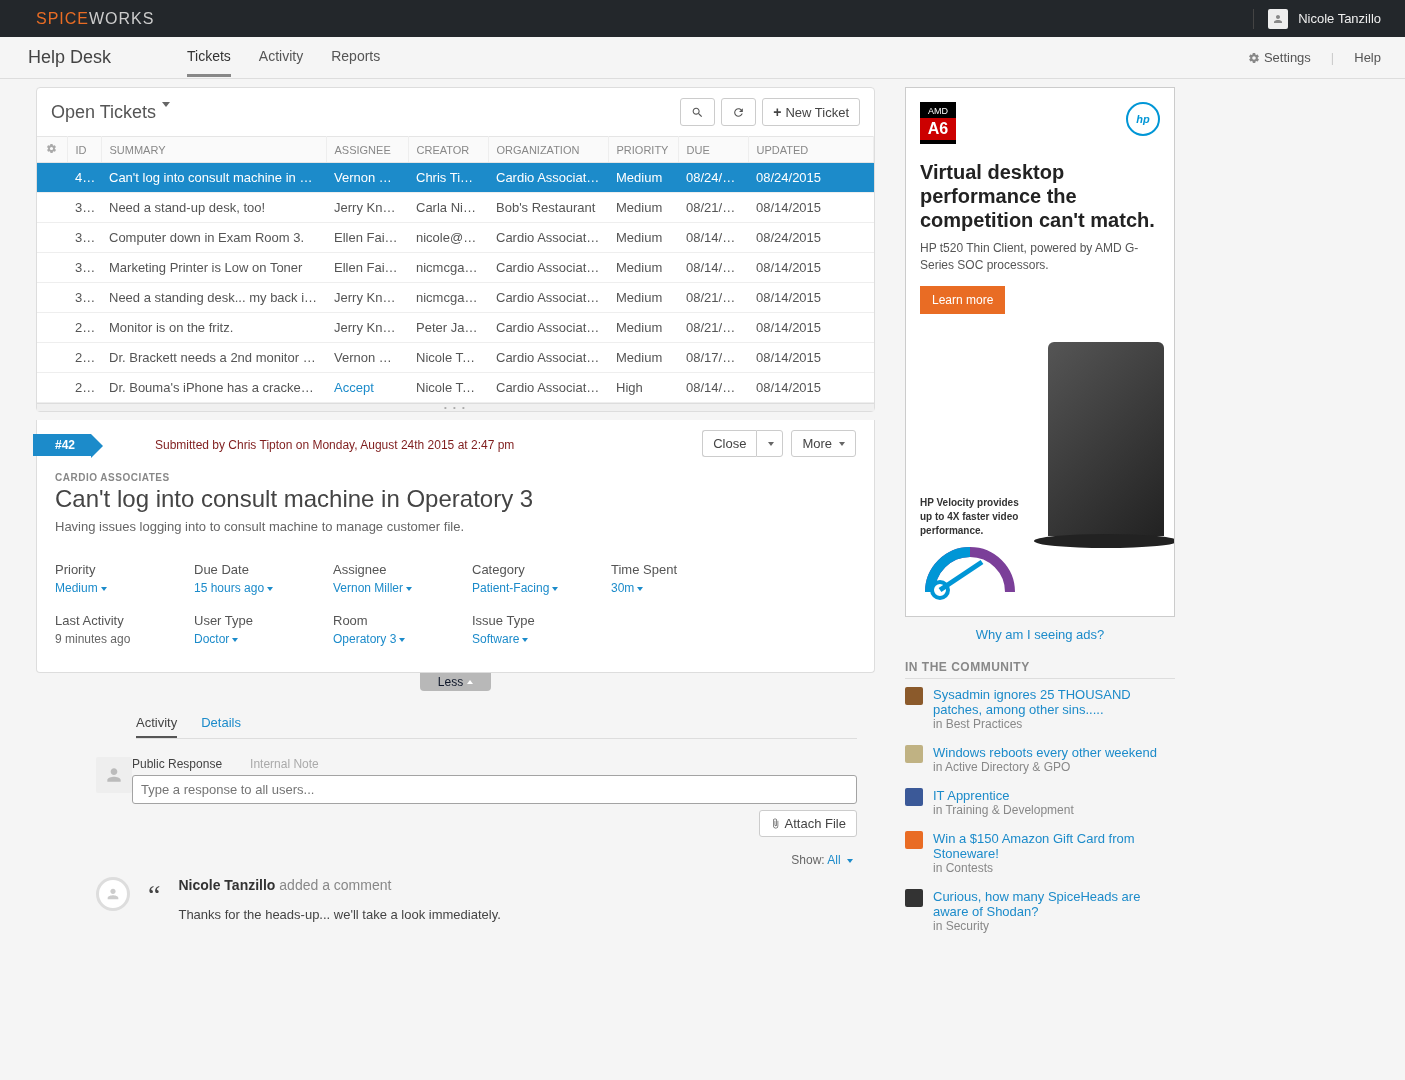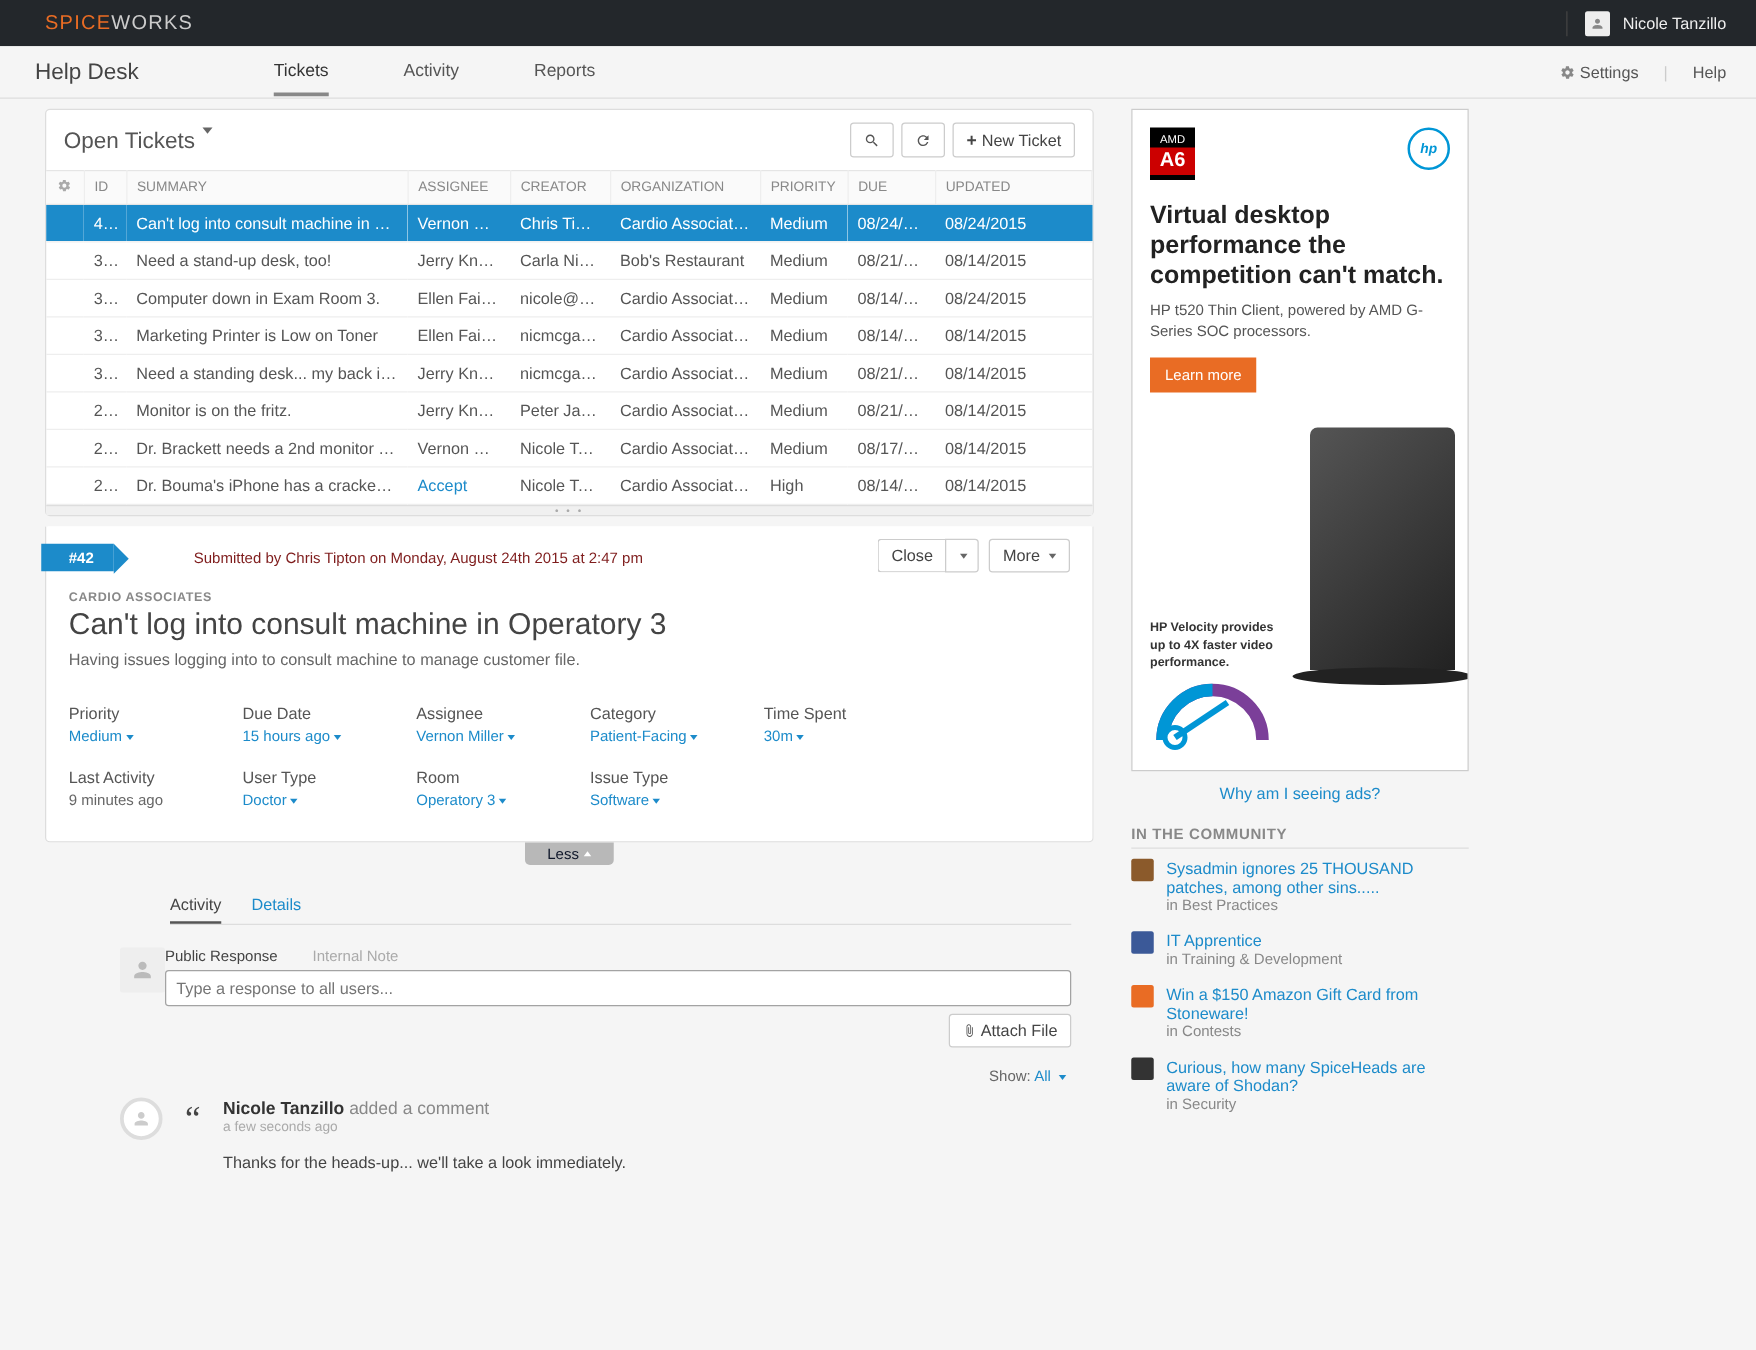--- a/index.html
+++ b/index.html
@@ -10,21 +10,21 @@
   .logo b { color: #e96c24; font-weight: normal; }
   .user-area { display: flex; align-items: center; gap: 10px; color: #eee; }
   .user-area .avatar-sm { width: 20px; height: 20px; background: #eee; border-radius: 2px; display: flex; align-items: center; justify-content: center; }
   .user-area .avatar-sm svg { width: 12px; height: 12px; fill: #888; }
   .user-area .divider { width: 1px; height: 20px; background: #444; margin: 0 4px; }
   
   .secondbar { background: #f5f5f5; border-bottom: 1px solid #ddd; height: 42px; display: flex; align-items: center; justify-content: space-between; padding: 0 24px 0 28px; }
   .secondbar-left { display: flex; align-items: center; gap: 36px; }
   .page-title { font-size: 18px; font-weight: 400; color: #444; }
   .tabs { display: flex; gap: 28px; margin-left: 40px; }
-  .tabs a { color: #555; text-decoration: none; font-size: 14px; padding: 10px 0; margin-left: 32px; }
+  .tabs a { color: #555; text-decoration: none; font-size: 14px; padding: 10px 0; }
   .tabs a.active { color: #333; border-bottom: 3px solid #888; }
   .secondbar-right { display: flex; align-items: center; gap: 20px; color: #555; }
   .secondbar-right .sep { color: #ccc; }
   .gear path { fill: #888; }
   
   .layout { display: flex; padding: 8px 20px 20px 36px; gap: 30px; align-items: flex-start; }
   .main { width: 839px; }
   .panel { background: #fff; border: 1px solid #ddd; border-radius: 4px; }
   
   .list-header { display: flex; justify-content: space-between; align-items: center; padding: 10px 14px; }
@@ -356,21 +356,20 @@
 
       <div class="comment">
         <div class="timeline-dot">
             <svg viewBox="0 0 24 24">
               <path d="M12 12c2.2 0 4-1.8 4-4s-1.8-4-4-4-4 1.8-4 4 1.8 4 4 4zm0 2c-2.7 0-8 1.3-8 4v2h16v-2c0-2.7-5.3-4-8-4z"></path>
             </svg>
           </div>
         <div class="quote-mark">“</div>
         <div class="comment-body">
           <div class="comment-header"><b>Nicole Tanzillo</b> <span>added a comment</span></div>
-          <div class="comment-time">a few seconds ago</div>
           <div class="comment-text">Thanks for the heads-up... we'll take a look immediately.</div>
         </div>
       </div>
     </div>
   </div>
 
   <div class="sidebar">
     <div class="ad">
       <div class="amd-badge"><span>AMD</span><div class="a6">A6</div></div>
       <div class="hp-logo">hp</div>
@@ -388,20 +387,24 @@
     </div>
     <div class="why-ads">Why am I seeing ads?</div>
     <div class="community">
       <h3>IN THE COMMUNITY</h3>
       <div id="community-items">
           <div class="community-item">
             <div class="ico" style="background:#8b5a2b"></div>
             <div><a>Sysadmin ignores 25 THOUSAND patches, among other sins.....</a><div class="cat">in Best Practices</div></div>
           </div>
           <div class="community-item">
+            <div class="ico" style="background:#c0b283"></div>
+            <div><a>Windows reboots every other weekend</a><div class="cat">in Active Directory &amp; GPO</div></div>
+          </div>
+          <div class="community-item">
             <div class="ico" style="background:#3b5998"></div>
             <div><a>IT Apprentice</a><div class="cat">in Training &amp; Development</div></div>
           </div>
           <div class="community-item">
             <div class="ico" style="background:#e96c24"></div>
             <div><a>Win a $150 Amazon Gift Card from Stoneware!</a><div class="cat">in Contests</div></div>
           </div>
           <div class="community-item">
             <div class="ico" style="background:#333"></div>
             <div><a>Curious, how many SpiceHeads are aware of Shodan?</a><div class="cat">in Security</div></div>

